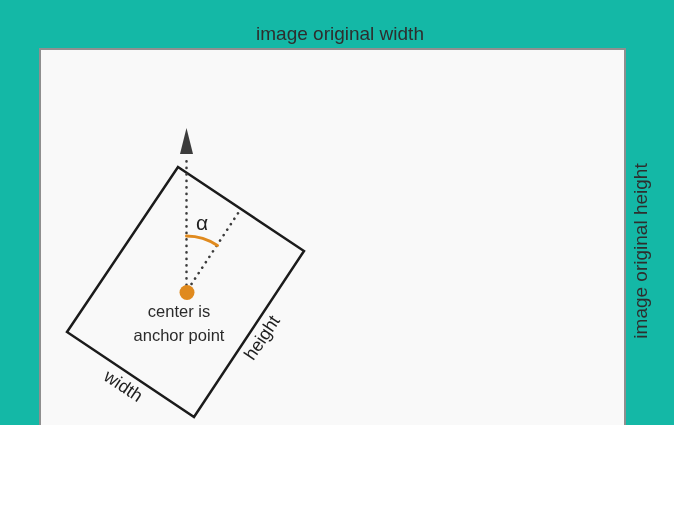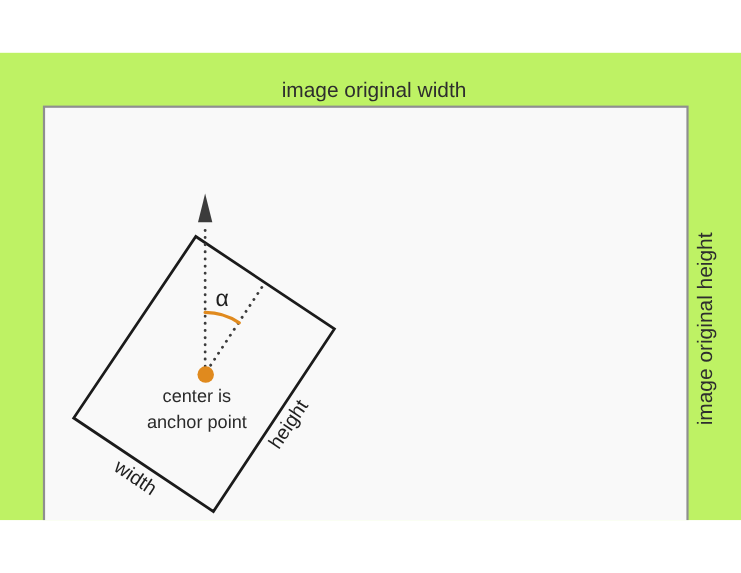--- a/index.html
+++ b/index.html
@@ -5,23 +5,22 @@
   html, body {
     margin: 0;
     padding: 0;
     background: #ffffff;
     font-family: "Liberation Sans", "DejaVu Sans", sans-serif;
   }
   .stage {
     position: relative;
     width: 674px;
     height: 425px;
-    background: #bef264;
+    background: #14b8a6;
     overflow: hidden;
-    margin-top: 48px;
   }
   svg text {
     font-family: "Liberation Sans", "DejaVu Sans", sans-serif;
     fill: #2e2e2e;
   }
   .frame-label {
     font-size: 19px;
   }
   .edge-label {
     font-size: 18px;

